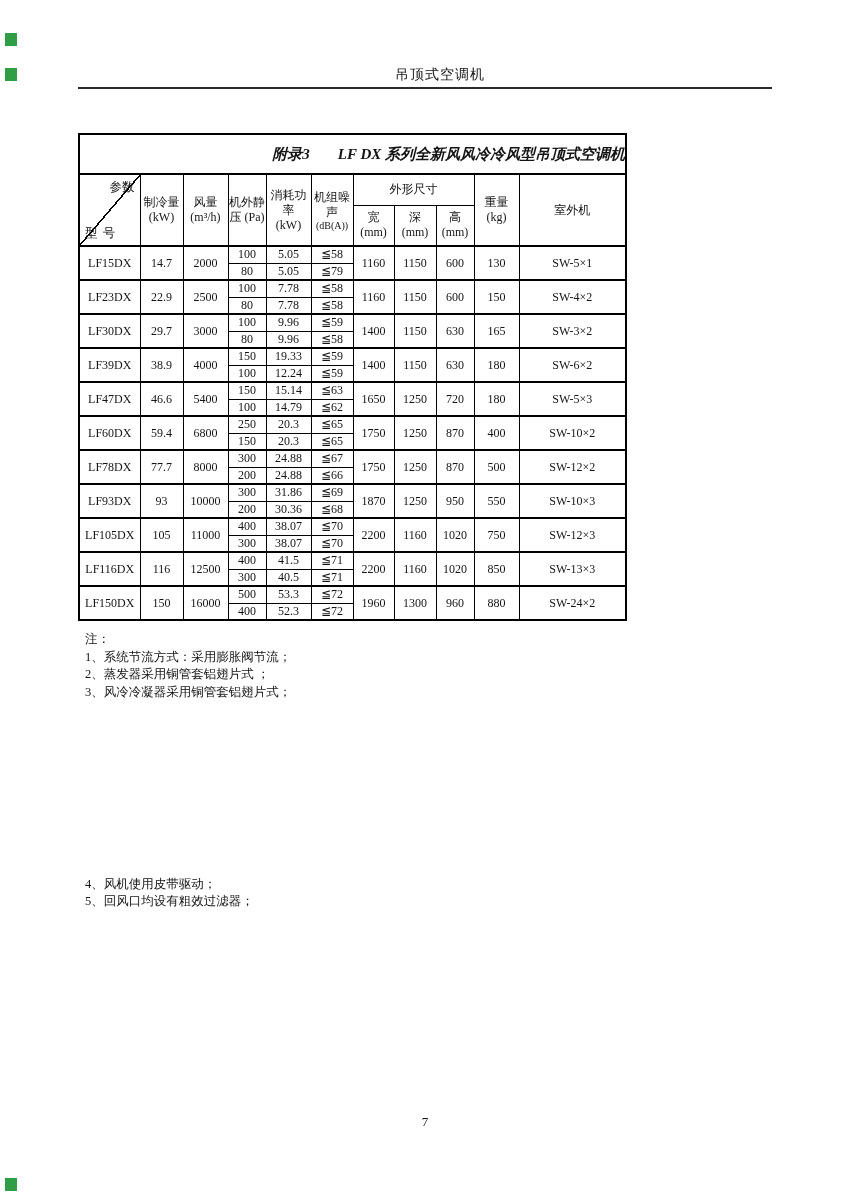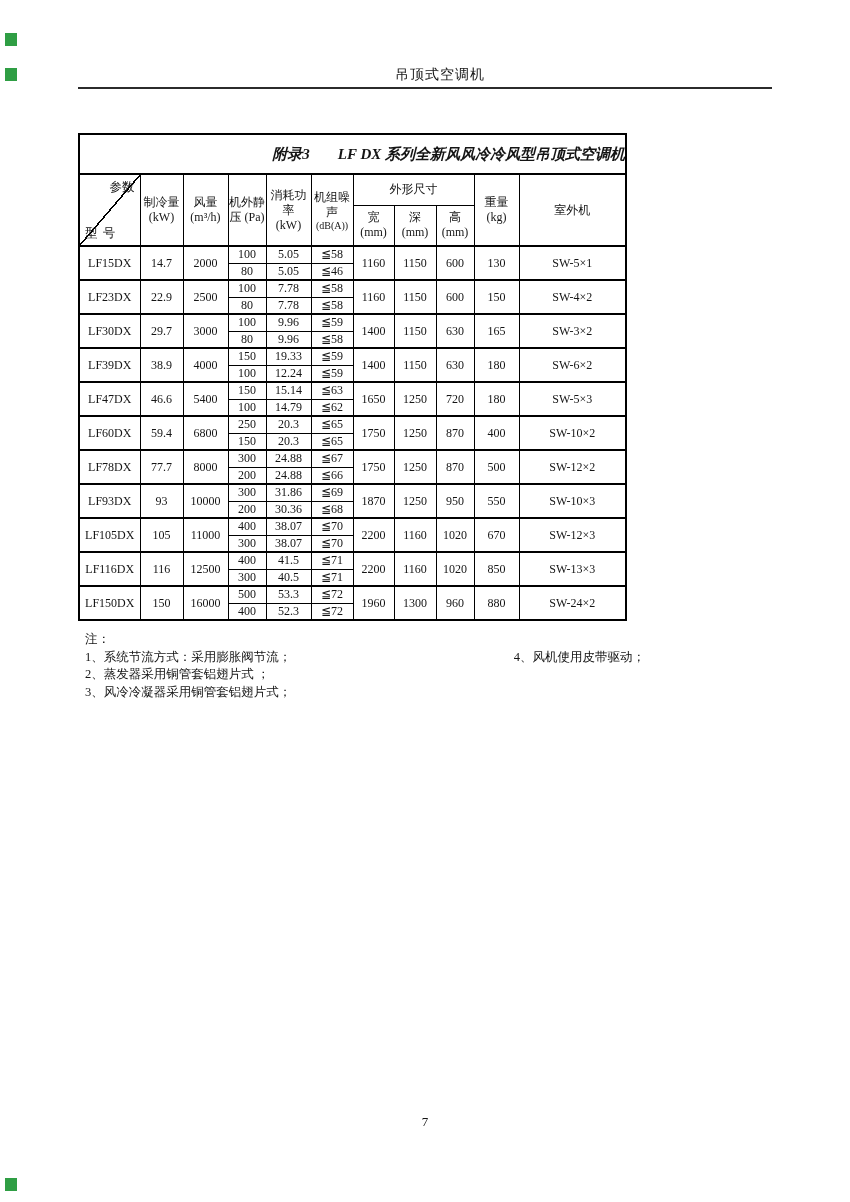--- a/index.html
+++ b/index.html
@@ -51,23 +51,23 @@
       transparent calc(50% - 0.8px), #000 calc(50% - 0.8px),
       #000 calc(50% + 0.8px), transparent calc(50% + 0.8px));
   }
   .corner-param{position:absolute;top:5px;right:5px;font-size:12.5px;}
   .corner-model{position:absolute;bottom:3px;left:5px;font-size:12.5px;letter-spacing:1px;}
   
   tr.model-start td{border-top:2px solid #000;}
   tr.model-start,tr.sub-row{height:17px;}
   
   .notes{position:absolute;left:85px;top:631px;width:560px;font-size:12.5px;line-height:17.5px;}
-  .notes-cols{display:flex;}
+  .notes-cols{display:flex;flex-direction:column;}
   .notes-col.left{width:227px;flex:0 0 227px;}
-  .notes-col.right{flex:1;text-align:right;}
+  .notes-col.right{flex:1;}
   
   .page-number{position:absolute;top:1114px;left:0;width:850px;text-align:center;font-size:13px;}
 </style>
 </head>
 <body>
 
 <div class="edge-mark m1"></div>
 <div class="edge-mark m2"></div>
 <div class="edge-mark m3"></div>
 
@@ -136,21 +136,21 @@
           <td>≦58</td>
           <td rowspan="2">1160</td>
           <td rowspan="2">1150</td>
           <td rowspan="2">600</td>
           <td rowspan="2">130</td>
           <td rowspan="2">SW-5×1</td>
         </tr>
         <tr class="sub-row">
           <td>80</td>
           <td>5.05</td>
-          <td>≦46</td>
+          <td>≦79</td>
         </tr>
         <tr class="model-start">
           <td rowspan="2">LF23DX</td>
           <td rowspan="2">22.9</td>
           <td rowspan="2">2500</td>
           <td>100</td>
           <td>7.78</td>
           <td>≦58</td>
           <td rowspan="2">1160</td>
           <td rowspan="2">1150</td>
@@ -274,21 +274,21 @@
         <tr class="model-start">
           <td rowspan="2">LF105DX</td>
           <td rowspan="2">105</td>
           <td rowspan="2">11000</td>
           <td>400</td>
           <td>38.07</td>
           <td>≦70</td>
           <td rowspan="2">2200</td>
           <td rowspan="2">1160</td>
           <td rowspan="2">1020</td>
-          <td rowspan="2">670</td>
+          <td rowspan="2">750</td>
           <td rowspan="2">SW-12×3</td>
         </tr>
         <tr class="sub-row">
           <td>300</td>
           <td>38.07</td>
           <td>≦70</td>
         </tr>
         <tr class="model-start">
           <td rowspan="2">LF116DX</td>
           <td rowspan="2">116</td>
@@ -332,17 +332,18 @@
 <div class="notes">
   <div>注：</div>
   <div class="notes-cols">
     <div class="notes-col left">
         <div>1、系统节流方式：采用膨胀阀节流；</div>
         <div>2、蒸发器采用铜管套铝翅片式 ；</div>
         <div>3、风冷冷凝器采用铜管套铝翅片式；</div>
       </div>
     <div class="notes-col right">
         <div>4、风机使用皮带驱动；</div>
+        <div>5、回风口均设有粗效过滤器；</div>
       </div>
   </div>
 </div>
 
 <div class="page-number">7</div>
 
 </body></html>

